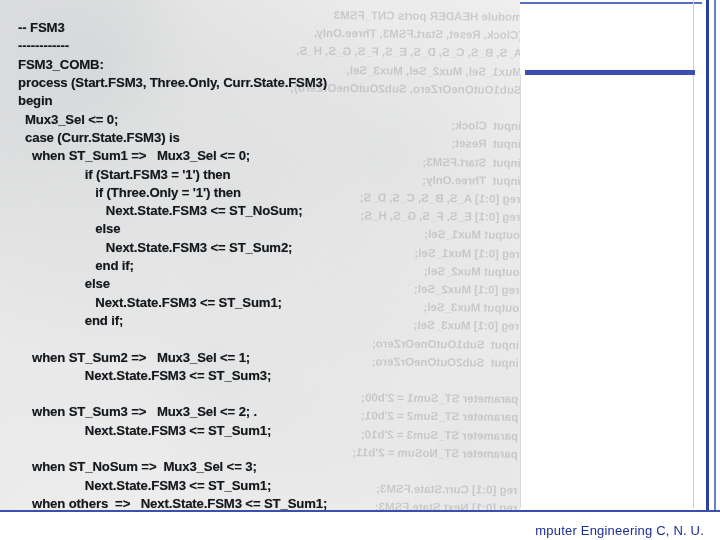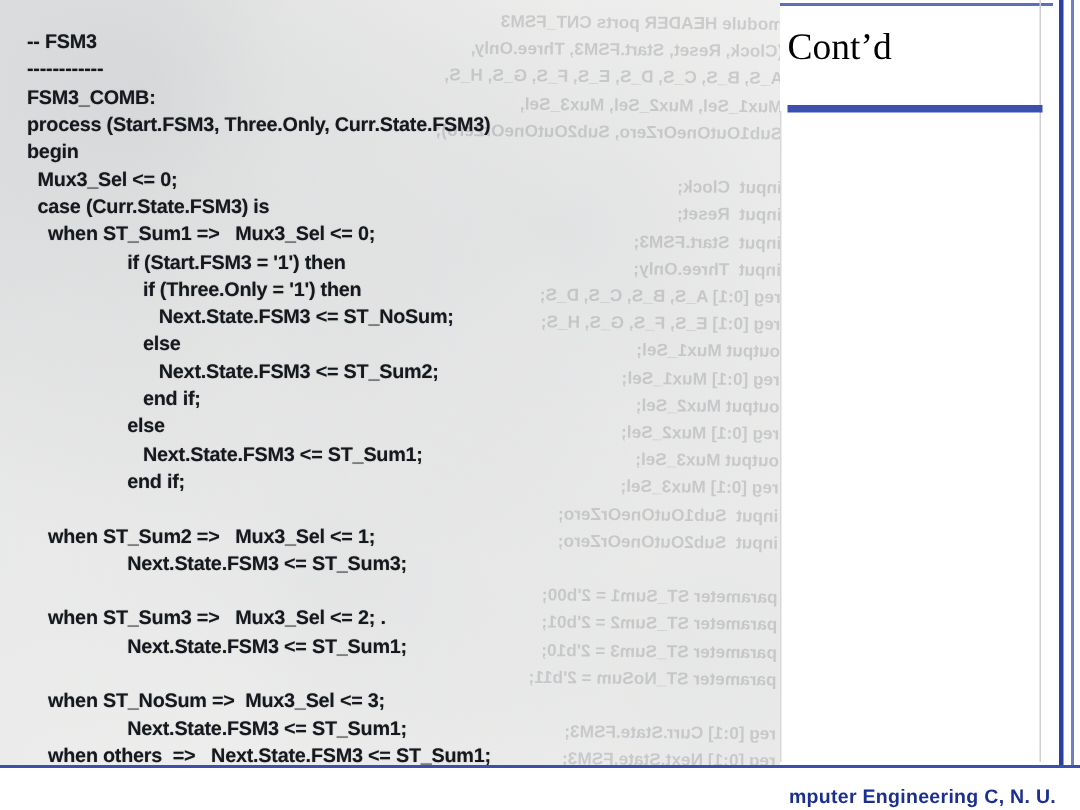--- a/index.html
+++ b/index.html
@@ -67,21 +67,21 @@
     width: 720px;
     height: 3px;
     background: #3a4fb0;
   }
   .footer-text {
     position: absolute;
     right: 16px;
     bottom: 2px;
     font-family: "Liberation Sans", sans-serif;
     font-size: 13px;
-    font-weight: bold;
+    font-weight: normal;
     color: #1b2f8f;
     letter-spacing: 0.2px;
     white-space: nowrap;
   }
 
   
   .title-box {
     position: absolute;
     left: 525px;
     top: 18px;
@@ -273,21 +273,20 @@
     when others  =&gt;   Next.State.FSM3 &lt;= ST_Sum1;
   end case;
 end process FSM3_COMB;</pre>
     <div class="page-num">124</div>
   </div>
 
   <div class="content-panel"></div>
   <div class="panel-border-right"></div>
 
   <div class="title-box">
-    <div class="title-text">Cont’d</div>
     <div class="title-underline"></div>
   </div>
 
   <div class="right-bar-outer"></div>
   <div class="right-bar-blue"></div>
   <div class="right-bar-blue2"></div>
 
   <div class="footer-rule"></div>
   <div class="footer-band"></div>
   <div class="footer-text">mputer Engineering C, N. U.</div>

